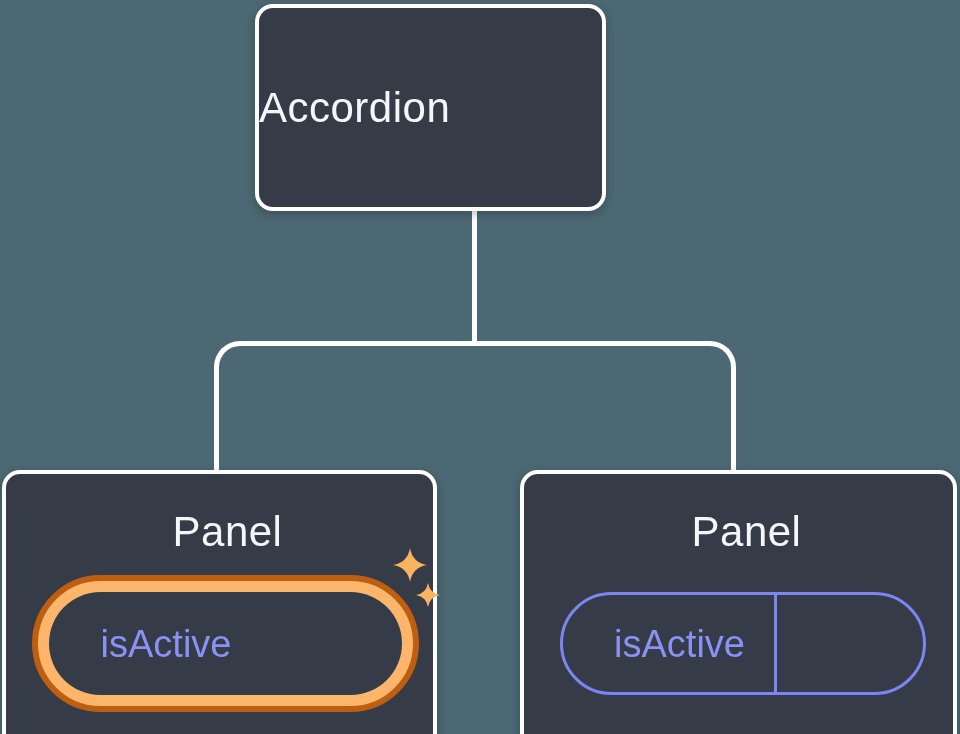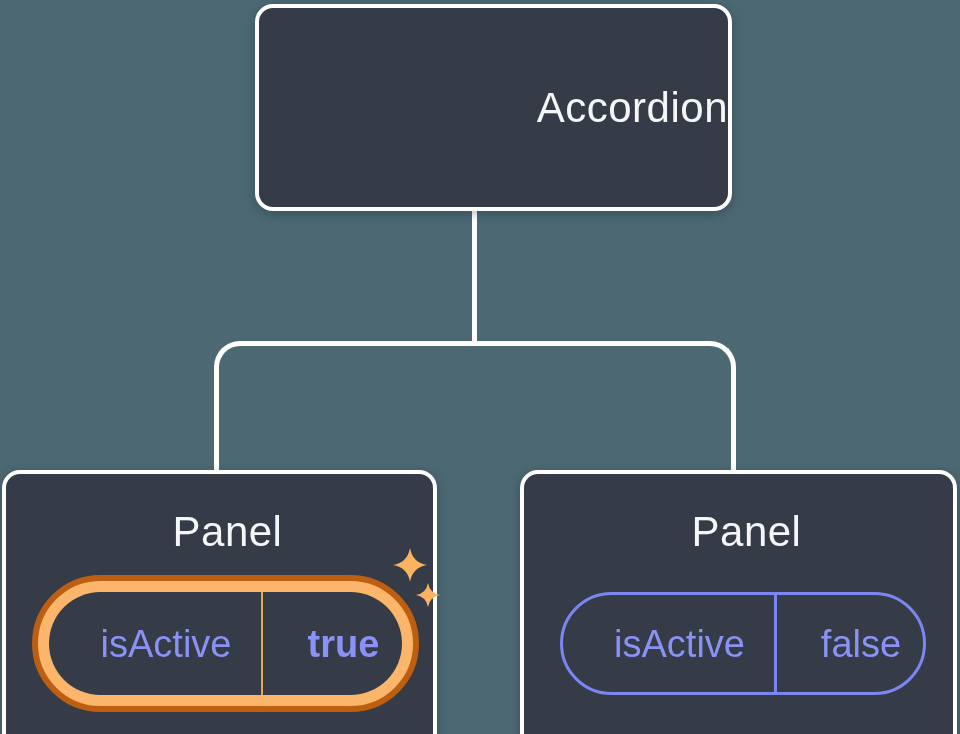--- a/index.html
+++ b/index.html
@@ -15,22 +15,22 @@
   
   .node {
     position: absolute;
     box-sizing: border-box;
     background: var(--node-fill, #353B47);
     border: 4px solid var(--node-border, #FFFFFF);
     border-radius: 18px;
     box-shadow: 0 3px 10px rgba(12, 22, 32, 0.28);
   }
   #accordion-node {
-    left: 255px; top: 4px; width: 477px; height: 207px;
-    display: flex; align-items: center; justify-content: flex-end;
+    left: 255px; top: 4px; width: 351px; height: 207px;
+    display: flex; align-items: center; justify-content: flex-start;
   }
   .node-label {
     color: var(--text-primary, #F5F6F8);
     font-size: 42px;
     font-weight: 500;
     letter-spacing: 0.5px;
   }
   #panel-node-1 { left: 2px;   top: 470px; width: 435px; height: 290px; }
   #panel-node-2 { left: 520px; top: 470px; width: 437px; height: 290px; }
   .panel-label {
@@ -128,38 +128,32 @@
   </div>
 
   <div class="node" id="panel-node-1">
     <div class="node-label panel-label">Panel</div>
 
     <div id="state-pill-active">
       <div class="pill-inner">
         <div class="pill-cell cell-key">
           <span class="pill-text">isActive</span>
         </div>
-        <div class="pill-cell cell-value">
-          <span class="pill-text">true</span>
-        </div>
       </div>
     </div>
 
     <svg id="sparkles-icon" viewBox="0 0 56 66" aria-hidden="true">
       <path d="M 22 4 Q 24.5 18.5 39 21 Q 24.5 23.5 22 38 Q 19.5 23.5 5 21 Q 19.5 18.5 22 4 Z"></path>
       <path d="M 40 39 Q 41.8 49.2 52 51 Q 41.8 52.8 40 63 Q 38.2 52.8 28 51 Q 38.2 49.2 40 39 Z"></path>
     </svg>
   </div>
 
   <div class="node" id="panel-node-2">
     <div class="node-label panel-label">Panel</div>
 
     <div id="state-pill-inactive">
       <div class="pill-cell cell-key">
         <span class="pill-text">isActive</span>
       </div>
-      <div class="pill-cell cell-value">
-        <span class="pill-text">false</span>
-      </div>
     </div>
   </div>
 
 </div>
 
 </body></html>

